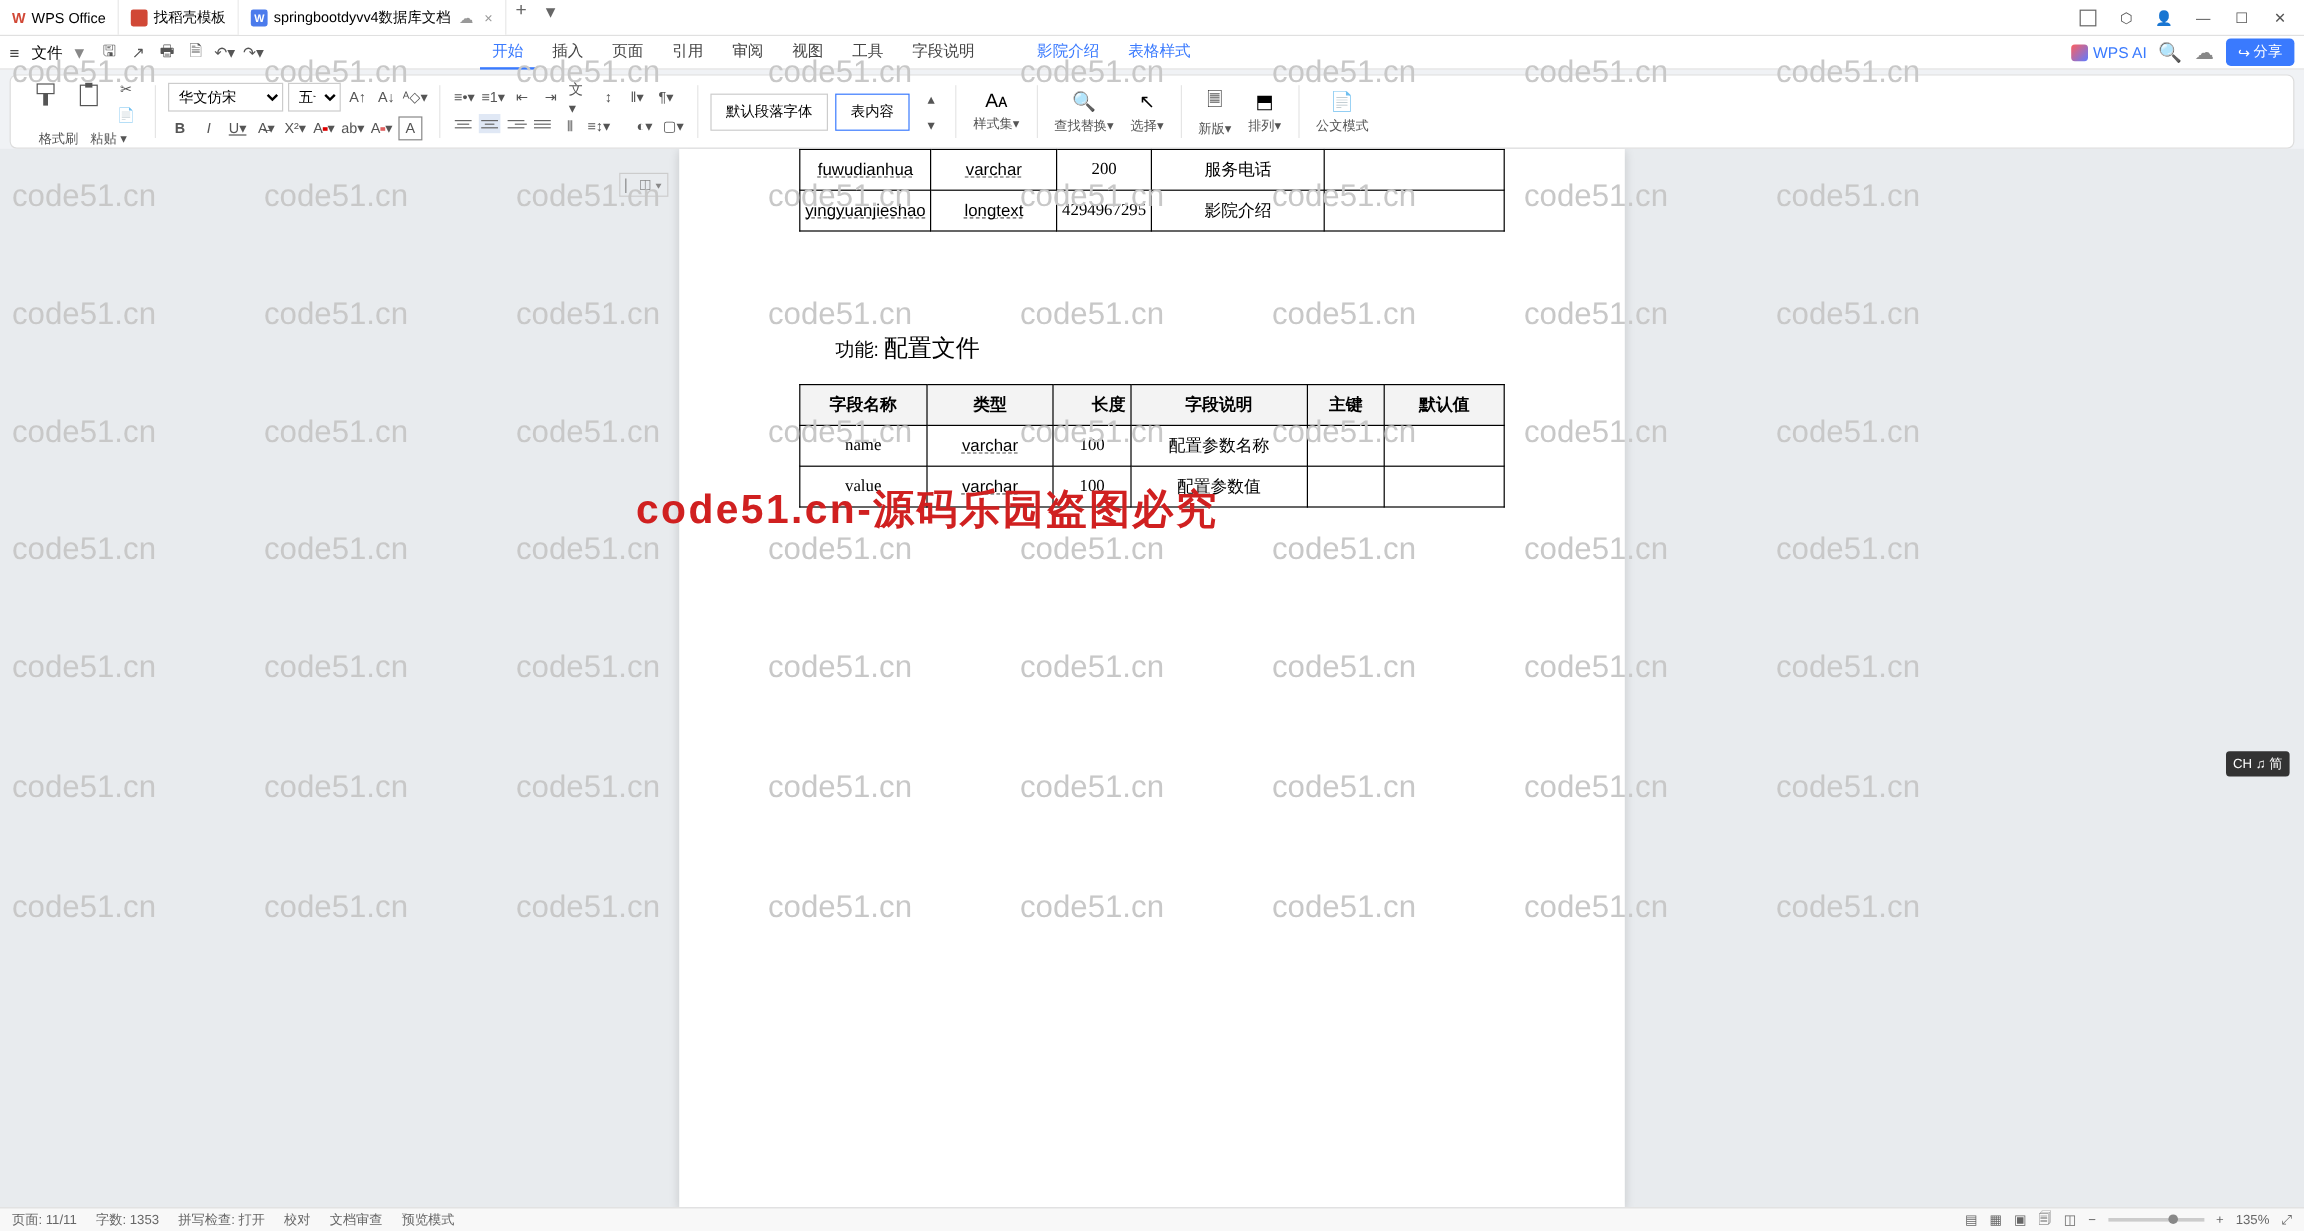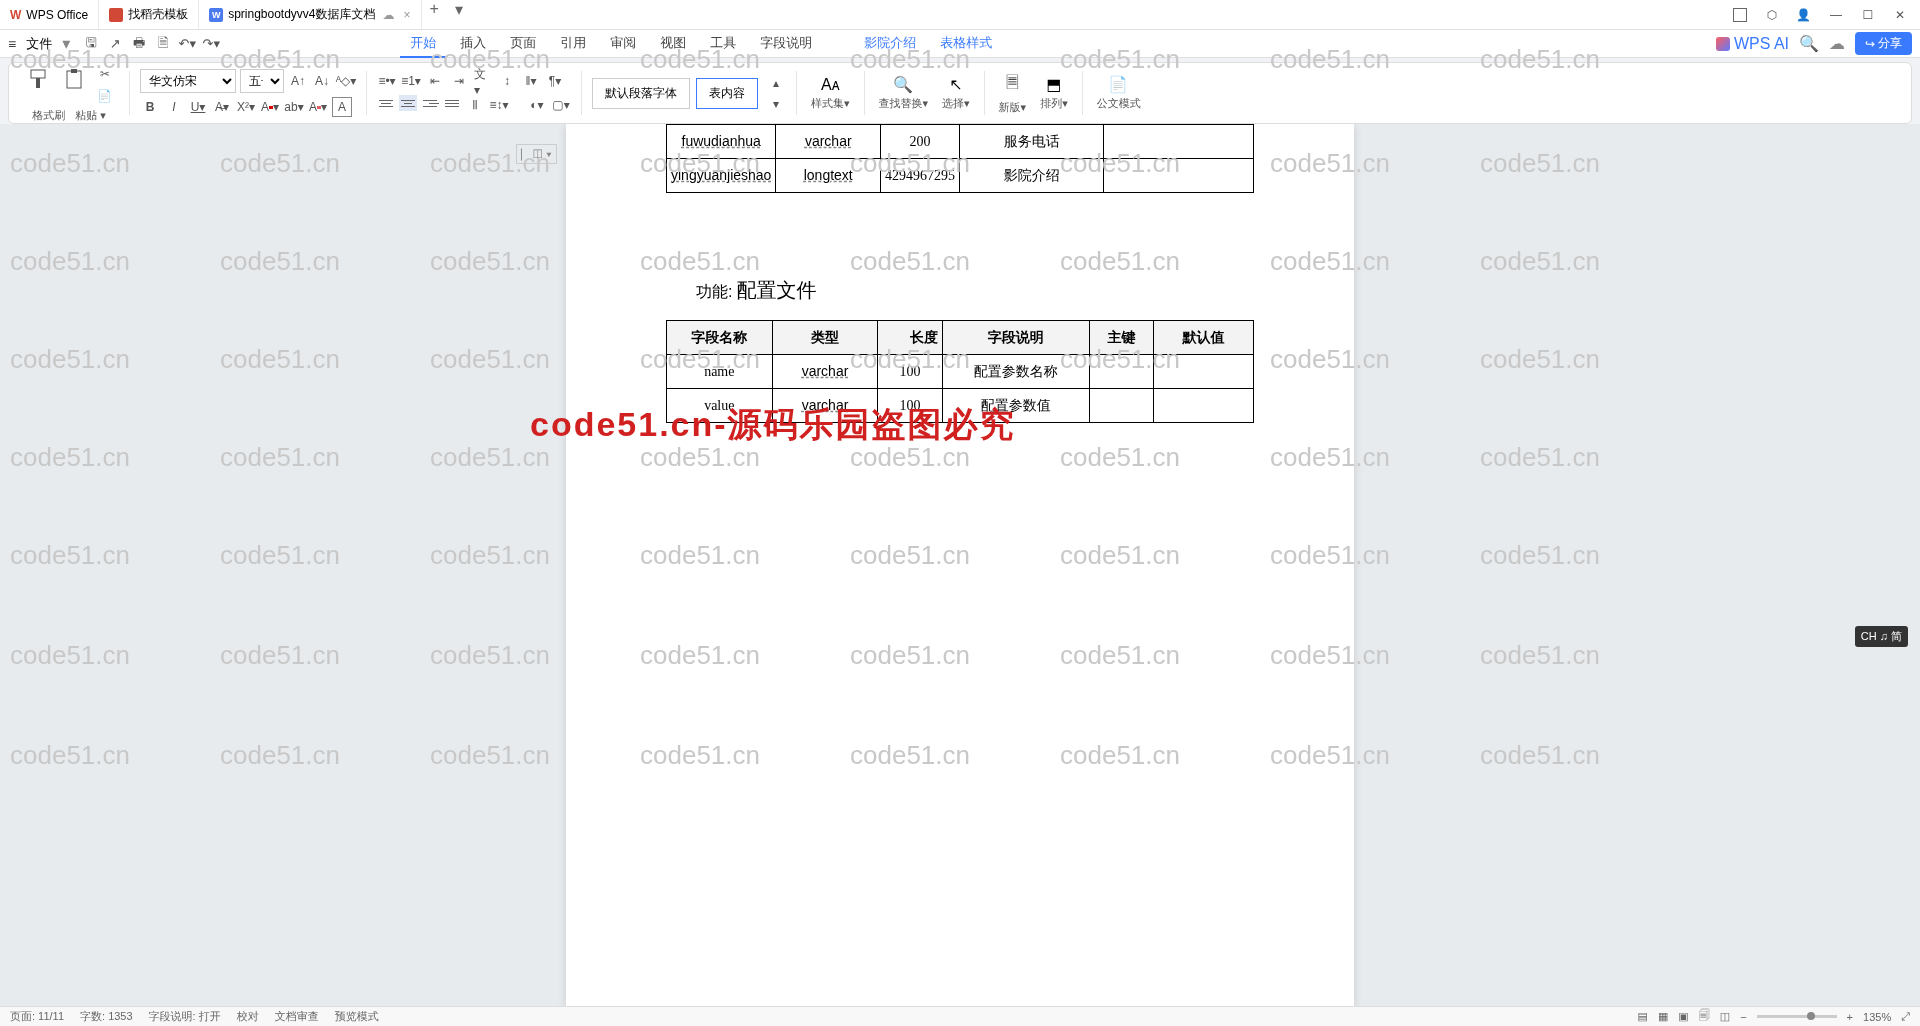--- a/index.html
+++ b/index.html
@@ -24,21 +24,21 @@
 .menu-left { display: flex; align-items: center; gap: 4px; }
 .hamburger { font-size: 14px; color: #444; cursor: pointer; }
 .file-label { font-size: 13px; padding: 0 6px; cursor: pointer; }
 .qa-icons { display: flex; gap: 6px; margin-left: 8px; color: #555; }
 .qa-icon { width: 18px; height: 18px; display: flex; align-items: center; justify-content: center; font-size: 13px; cursor: pointer; }
 .menu-tabs { display: flex; margin-left: 180px; gap: 4px; }
 .menu-tab { padding: 4px 10px; font-size: 13px; color: #444; cursor: pointer; }
 .menu-tab.active { color: #3a7afe; border-bottom: 2px solid #3a7afe; }
 .menu-tab.tool { color: #3a7afe; }
 .menu-right { margin-left: auto; display: flex; align-items: center; gap: 10px; }
-.wps-ai { color: #3a7afe; font-size: 16px; display:flex; align-items:center; gap:4px; }
+.wps-ai { color: #3a7afe; font-size: 13px; display:flex; align-items:center; gap:4px; }
 .ai-logo { width:14px; height:14px; background: linear-gradient(135deg,#ff5e5e,#5e7bff); border-radius:3px; }
 .search-ico { cursor: pointer; color:#555; }
 .share-btn { background: #3a7afe; color: #fff; font-size: 12px; padding: 3px 10px; border-radius: 4px; cursor: pointer; display:flex; align-items:center; gap:3px;}
 .cloud-ico { color:#888; cursor:pointer; }
 
 
 .ribbon { height: 62px; background: #fff; display: flex; align-items: center; padding: 0 10px; border: 1px solid #ddd; margin: 4px 8px; border-radius: 6px; gap: 6px; }
 .r-group { display: flex; flex-direction: column; align-items: center; gap: 2px; padding: 0 4px; }
 .r-label { font-size: 11px; color: #555; }
 .r-stack { display: flex; gap: 6px; }
@@ -409,21 +409,21 @@
     <div class="wm" style="left: 1270px; top: 740px;">code51.cn</div>
     <div class="wm" style="left: 1480px; top: 740px;">code51.cn</div>
   </div>
 <div class="big-wm" style="left:530px; top:402px;">code51.cn-源码乐园盗图必究</div>
 
 <div class="ime-badge">CH ♫ 简</div>
 
 <div class="statusbar">
   <span>页面: 11/11</span>
   <span>字数: 1353</span>
-  <span>字段说明: 打开</span>
+  <span>拼写检查: 打开</span>
   <span>校对</span>
   <span>文档审查</span>
   <span>预览模式</span>
   <div class="status-right">
     <span>▤</span>
     <span>▦</span>
     <span>▣</span>
     <span>🗐</span>
     <span>◫</span>
     <span>−</span>

